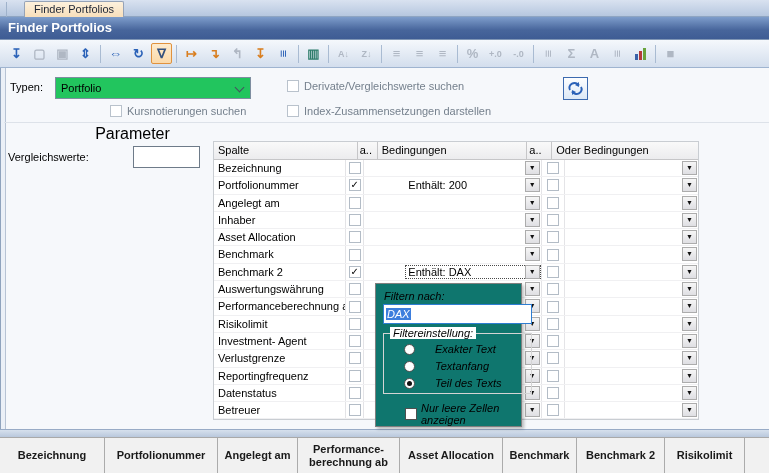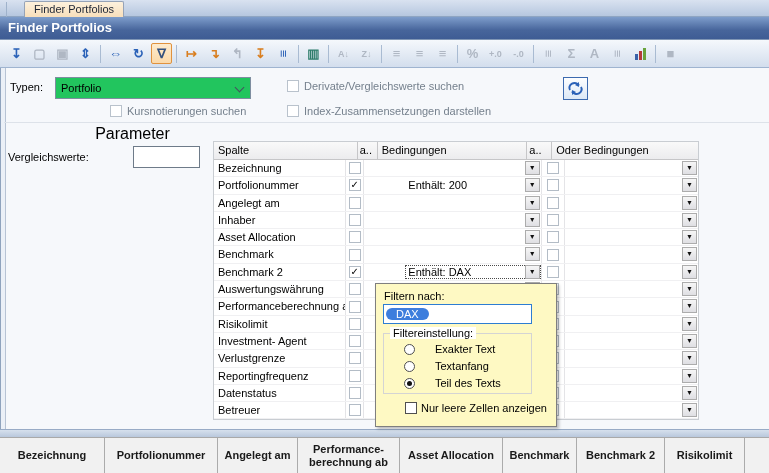--- a/index.html
+++ b/index.html
@@ -74,34 +74,34 @@
   .c-a2 { width:25px; border-right:1px solid #E4E4E7; display:flex; align-items:center; justify-content:center; }
   .c-oder { width:146px; position:relative; }
   .c-bed.focused { outline:1px dotted #4A4A4A; outline-offset:-2px; }
   .dropbtn { position:absolute; right:1px; top:1px; width:15px; height:14px;
              background:linear-gradient(#F6F6F6,#DFDFE3); border:1px solid #ACACAC;
              font-size:7px; line-height:12px; text-align:center; color:#111; }
   .gcb { width:12px; height:12px; border:1px solid #B3BCC6; background:#fff;
          font-size:10px; line-height:10px; text-align:center; color:#000; }
 
   
-  .popup { position:absolute; left:375px; top:215px; width:182px; height:144px; background:#fef9c3;
-           border:1px solid #7F7F7F; box-shadow:2px 2px 3px rgba(0,0,0,.25); z-index:5; font-size:11px; }
+  .popup { position:absolute; left:375px; top:215px; width:147px; height:144px; background:#0f766e;
+           border:1px solid #7F7F7F; box-shadow:2px 2px 3px rgba(0,0,0,.25); z-index:5; font-size:11px;font-style:italic; }
   .p-label { position:absolute; left:8px; top:6px; color:#000; }
   .p-input { position:absolute; left:7px; top:20px; width:149px; height:20px;
              border:1px solid #2D7DD2; background:#fff; line-height:18px; padding-left:2px; }
-  .p-input .sel { background:#3D7EDD; color:#fff; padding:0 10px;border-radius:6px; }
+  .p-input .sel { background:#3D7EDD; color:#fff; padding:0 1px; }
   .p-group { position:absolute; left:7px; top:49px; width:149px; height:61px; border:1px solid #D4D4D4; }
   .p-group .cap { position:absolute; top:-7px; left:6px; background:#fff; padding:0 3px; color:#000; }
   .p-opt { position:absolute; left:20px; display:flex; align-items:center; gap:20px; color:#000; }
   .radio { width:11px; height:11px; border:1px solid #4F4F4F; border-radius:50%; background:#fff;
            position:relative; flex:none; }
   .radio.on::after { content:""; position:absolute; left:2px; top:2px; width:5px; height:5px;
                      border-radius:50%; background:#111; }
-  .p-check { position:absolute; left:9px; top:118px; display:flex; gap:4px; color:#000;padding-left:20px; }
+  .p-check { position:absolute; left:9px; top:118px; display:flex; align-items:center; gap:4px; color:#000;padding-left:20px; }
   .p-check .cbx { width:12px; height:12px; border:1px solid #4F4F4F; background:#fff; flex:none; }
 
   
   .band { position:absolute; left:0; top:429px; width:769px; height:8px;
           background:linear-gradient(#D6E0ED,#B9C8DC); border-top:1px solid #98ABC6; }
   .rheader { position:absolute; left:0; top:437px; width:769px; height:36px; background:#F1F1F1;
              border-top:1px solid #A9A9A9; display:flex; font-size:11px; font-weight:bold; color:#1A1A1A; }
   .rcell { border-right:1px solid #ABABAB; display:flex; align-items:center; justify-content:center;
            text-align:center; line-height:13px; padding:2px 4px; flex:none; }
   .rfill { flex:1; }

